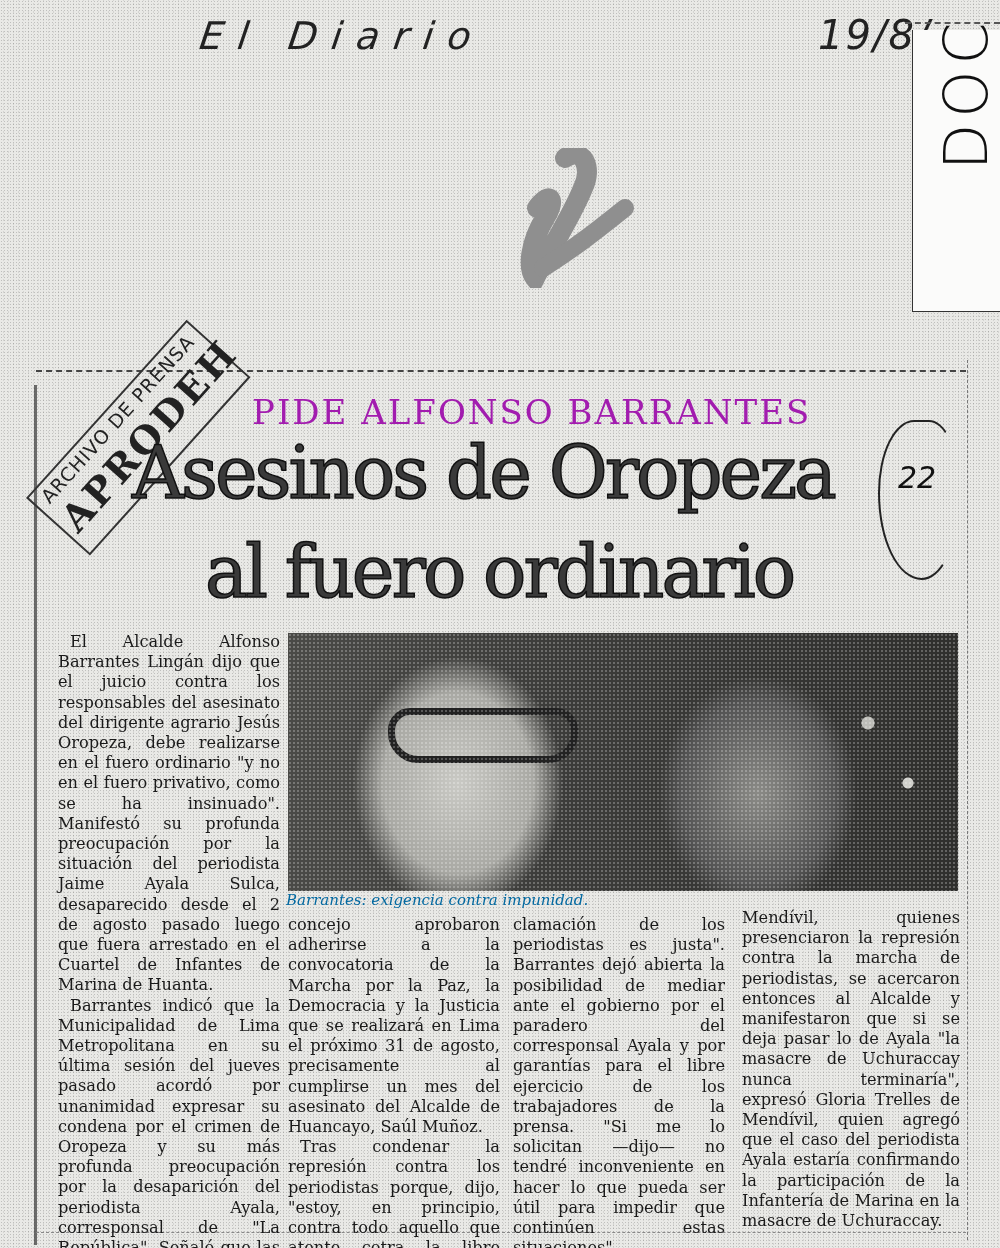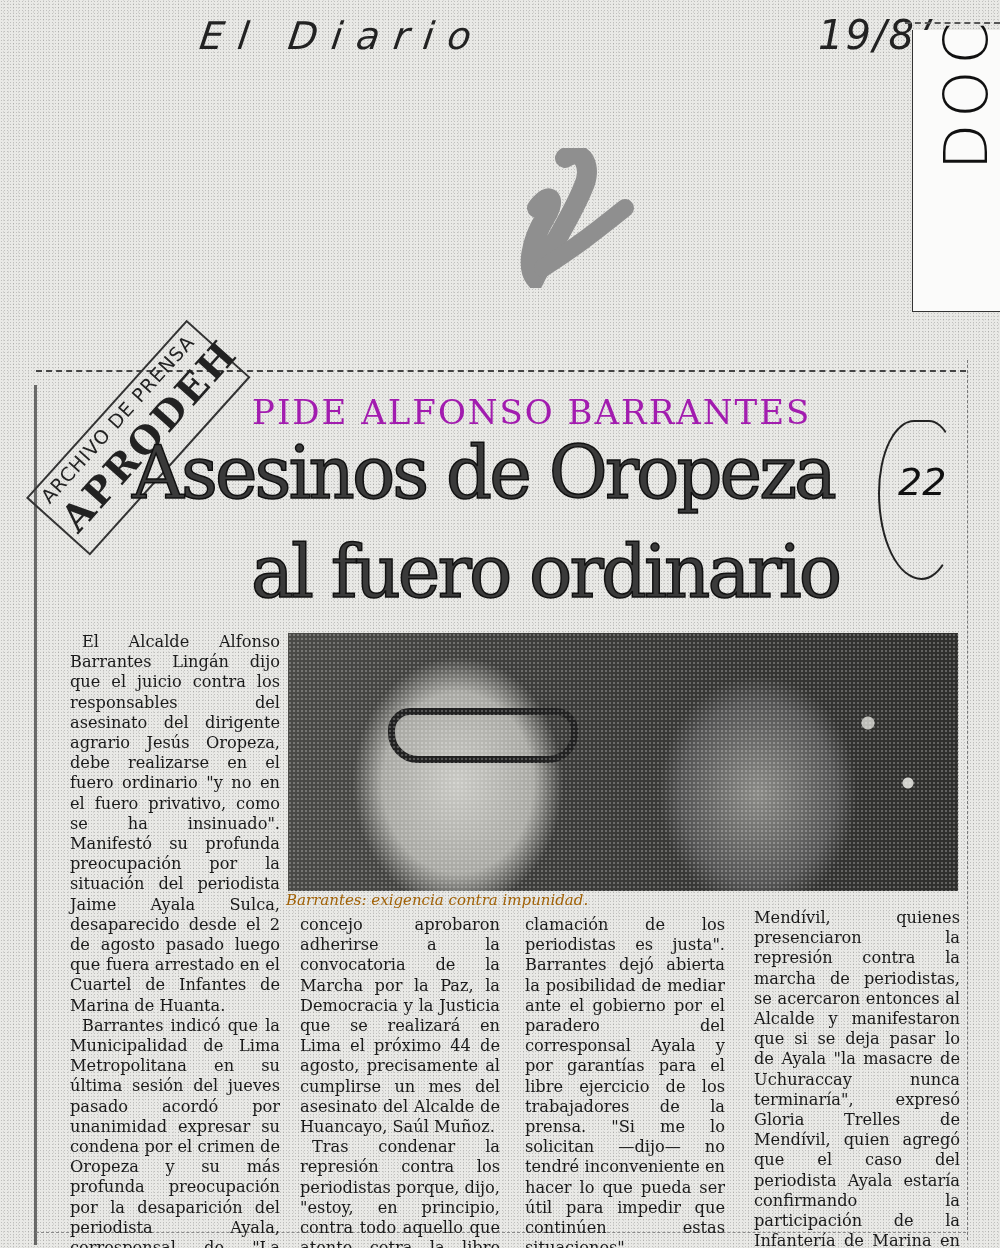--- a/index.html
+++ b/index.html
@@ -71,28 +71,28 @@
     font-family: "DejaVu Serif", serif;
     font-size: 34px; letter-spacing: 2px; color: #a21caf;
   }
   .headline {
     font-family: "DejaVu Serif", serif;
     font-size: 72px; letter-spacing: -3px; color: #3a3a3a;
     -webkit-text-stroke: 1.5px #111;
     line-height: 1;
   }
   .headline-1 { left: 132px; top: 437px; }
-  .headline-2 { left: 205px; top: 536px; margin-left: 46px; }
+  .headline-2 { left: 205px; top: 536px; }
 
   .circle-mark {
     left: 878px; top: 420px; width: 80px; height: 160px;
     border: 2px solid #222; border-radius: 50% 40% 50% 60%;
     border-right-color: transparent;
   }
-  .circle-scribble { left: 898px; top: 460px; font-family: "DejaVu Sans", sans-serif; font-style: italic; font-size: 38px; color: #111; }
+  .circle-scribble { left: 898px; top: 460px; font-family: "DejaVu Sans", sans-serif; font-style: italic; font-size: 30px; color: #111; }
 
   
   .photo {
     left: 288px; top: 633px; width: 670px; height: 258px;
     background:
       radial-gradient(ellipse 150px 180px at 170px 150px, #c9c9c4 0%, #a9a9a4 50%, transparent 70%),
       radial-gradient(ellipse 110px 130px at 470px 160px, #8a8a86 0%, #555 70%, transparent 90%),
       radial-gradient(circle at 580px 90px, #bdbdb8 0 6px, transparent 7px),
       radial-gradient(circle at 620px 150px, #cfcfca 0 5px, transparent 6px),
       linear-gradient(90deg, #4a4a47 0%, #3c3c3a 40%, #2f2f2d 100%);
@@ -103,31 +103,31 @@
     background-image: radial-gradient(rgba(255,255,255,0.25) 0.8px, transparent 1px);
     background-size: 4px 4px;
   }
   .glasses {
     position: absolute; left: 100px; top: 75px; width: 190px; height: 55px;
     border: 7px solid #222; border-radius: 22px 22px 30px 30px;
   }
   .caption {
     left: 286px; top: 891px;
     font-family: "DejaVu Serif", serif; font-style: italic;
-    font-size: 15px; color: #a16207;
+    font-size: 15px; color: #0369a1;
   }
 
   
   .col {
     font-family: "DejaVu Serif", serif;
     font-size: 16.2px; line-height: 20.2px;
     color: #1a1a1a;
     text-align: justify;
   }
-  .col p { text-indent: 12px; margin-left: 12px; }
+  .col p { text-indent: 12px; }
   .col p.no-indent { text-indent: 0; }
   .col-1 { left: 58px; top: 632px; width: 222px; }
   .col-2 { left: 288px; top: 915px; width: 212px; }
   .col-3 { left: 513px; top: 915px; width: 212px; }
   .col-4 { left: 742px; top: 908px; width: 218px; }
 </style>
 </head>
 <body>
 
 <div class="abs hand hand-title">El Diario</div>
@@ -163,21 +163,21 @@
 <div class="abs photo">
   <div class="glasses"></div>
 </div>
 <div class="abs caption">Barrantes: exigencia contra impunidad.</div>
 
 <div class="abs col col-1">
   <p>El Alcalde Alfonso Barrantes Lingán dijo que el juicio contra los responsables del asesinato del dirigente agrario Jesús Oropeza, debe realizarse en el fuero ordinario "y no en el fuero privativo, como se ha insinuado". Manifestó su profunda preocupación por la situación del periodista Jaime Ayala Sulca, desaparecido desde el 2 de agosto pasado luego que fuera arrestado en el Cuartel de Infantes de Marina de Huanta.</p>
   <p>Barrantes indicó que la Municipalidad de Lima Metropolitana en su última sesión del jueves pasado acordó por unanimidad expresar su condena por el crimen de Oropeza y su más profunda preocupación por la desaparición del periodista Ayala, corresponsal de "La República". Señaló que las representaciones políticas de IU, el PPC y el PAP del</p>
 </div>
 <div class="abs col col-2">
-  <p class="no-indent">concejo aprobaron adherirse a la convocatoria de la Marcha por la Paz, la Democracia y la Justicia que se realizará en Lima el próximo 44 de agosto, precisamente al cumplirse un mes del asesinato del Alcalde de Huancayo, Saúl Muñoz.</p>
+  <p class="no-indent">concejo aprobaron adherirse a la convocatoria de la Marcha por la Paz, la Democracia y la Justicia que se realizará en Lima el próximo 31 de agosto, precisamente al cumplirse un mes del asesinato del Alcalde de Huancayo, Saúl Muñoz.</p>
   <p>Tras condenar la represión contra los periodistas porque, dijo, "estoy, en principio, contra todo aquello que atente cotra la libre expresión y además la re-</p>
 </div>
 <div class="abs col col-3">
   <p class="no-indent">clamación de los periodistas es justa". Barrantes dejó abierta la posibilidad de mediar ante el gobierno por el paradero del corresponsal Ayala y por garantías para el libre ejercicio de los trabajadores de la prensa. "Si me lo solicitan —dijo— no tendré inconveniente en hacer lo que pueda ser útil para impedir que continúen estas situaciones".</p>
 
 </div>
 <div class="abs col col-4">
   <p class="no-indent">Mendívil, quienes presenciaron la represión contra la marcha de periodistas, se acercaron entonces al Alcalde y manifestaron que si se deja pasar lo de Ayala "la masacre de Uchuraccay nunca terminaría", expresó Gloria Trelles de Mendívil, quien agregó que el caso del periodista Ayala estaría confirmando la participación de la Infantería de Marina en la masacre de Uchuraccay.</p>
 </div>
 

